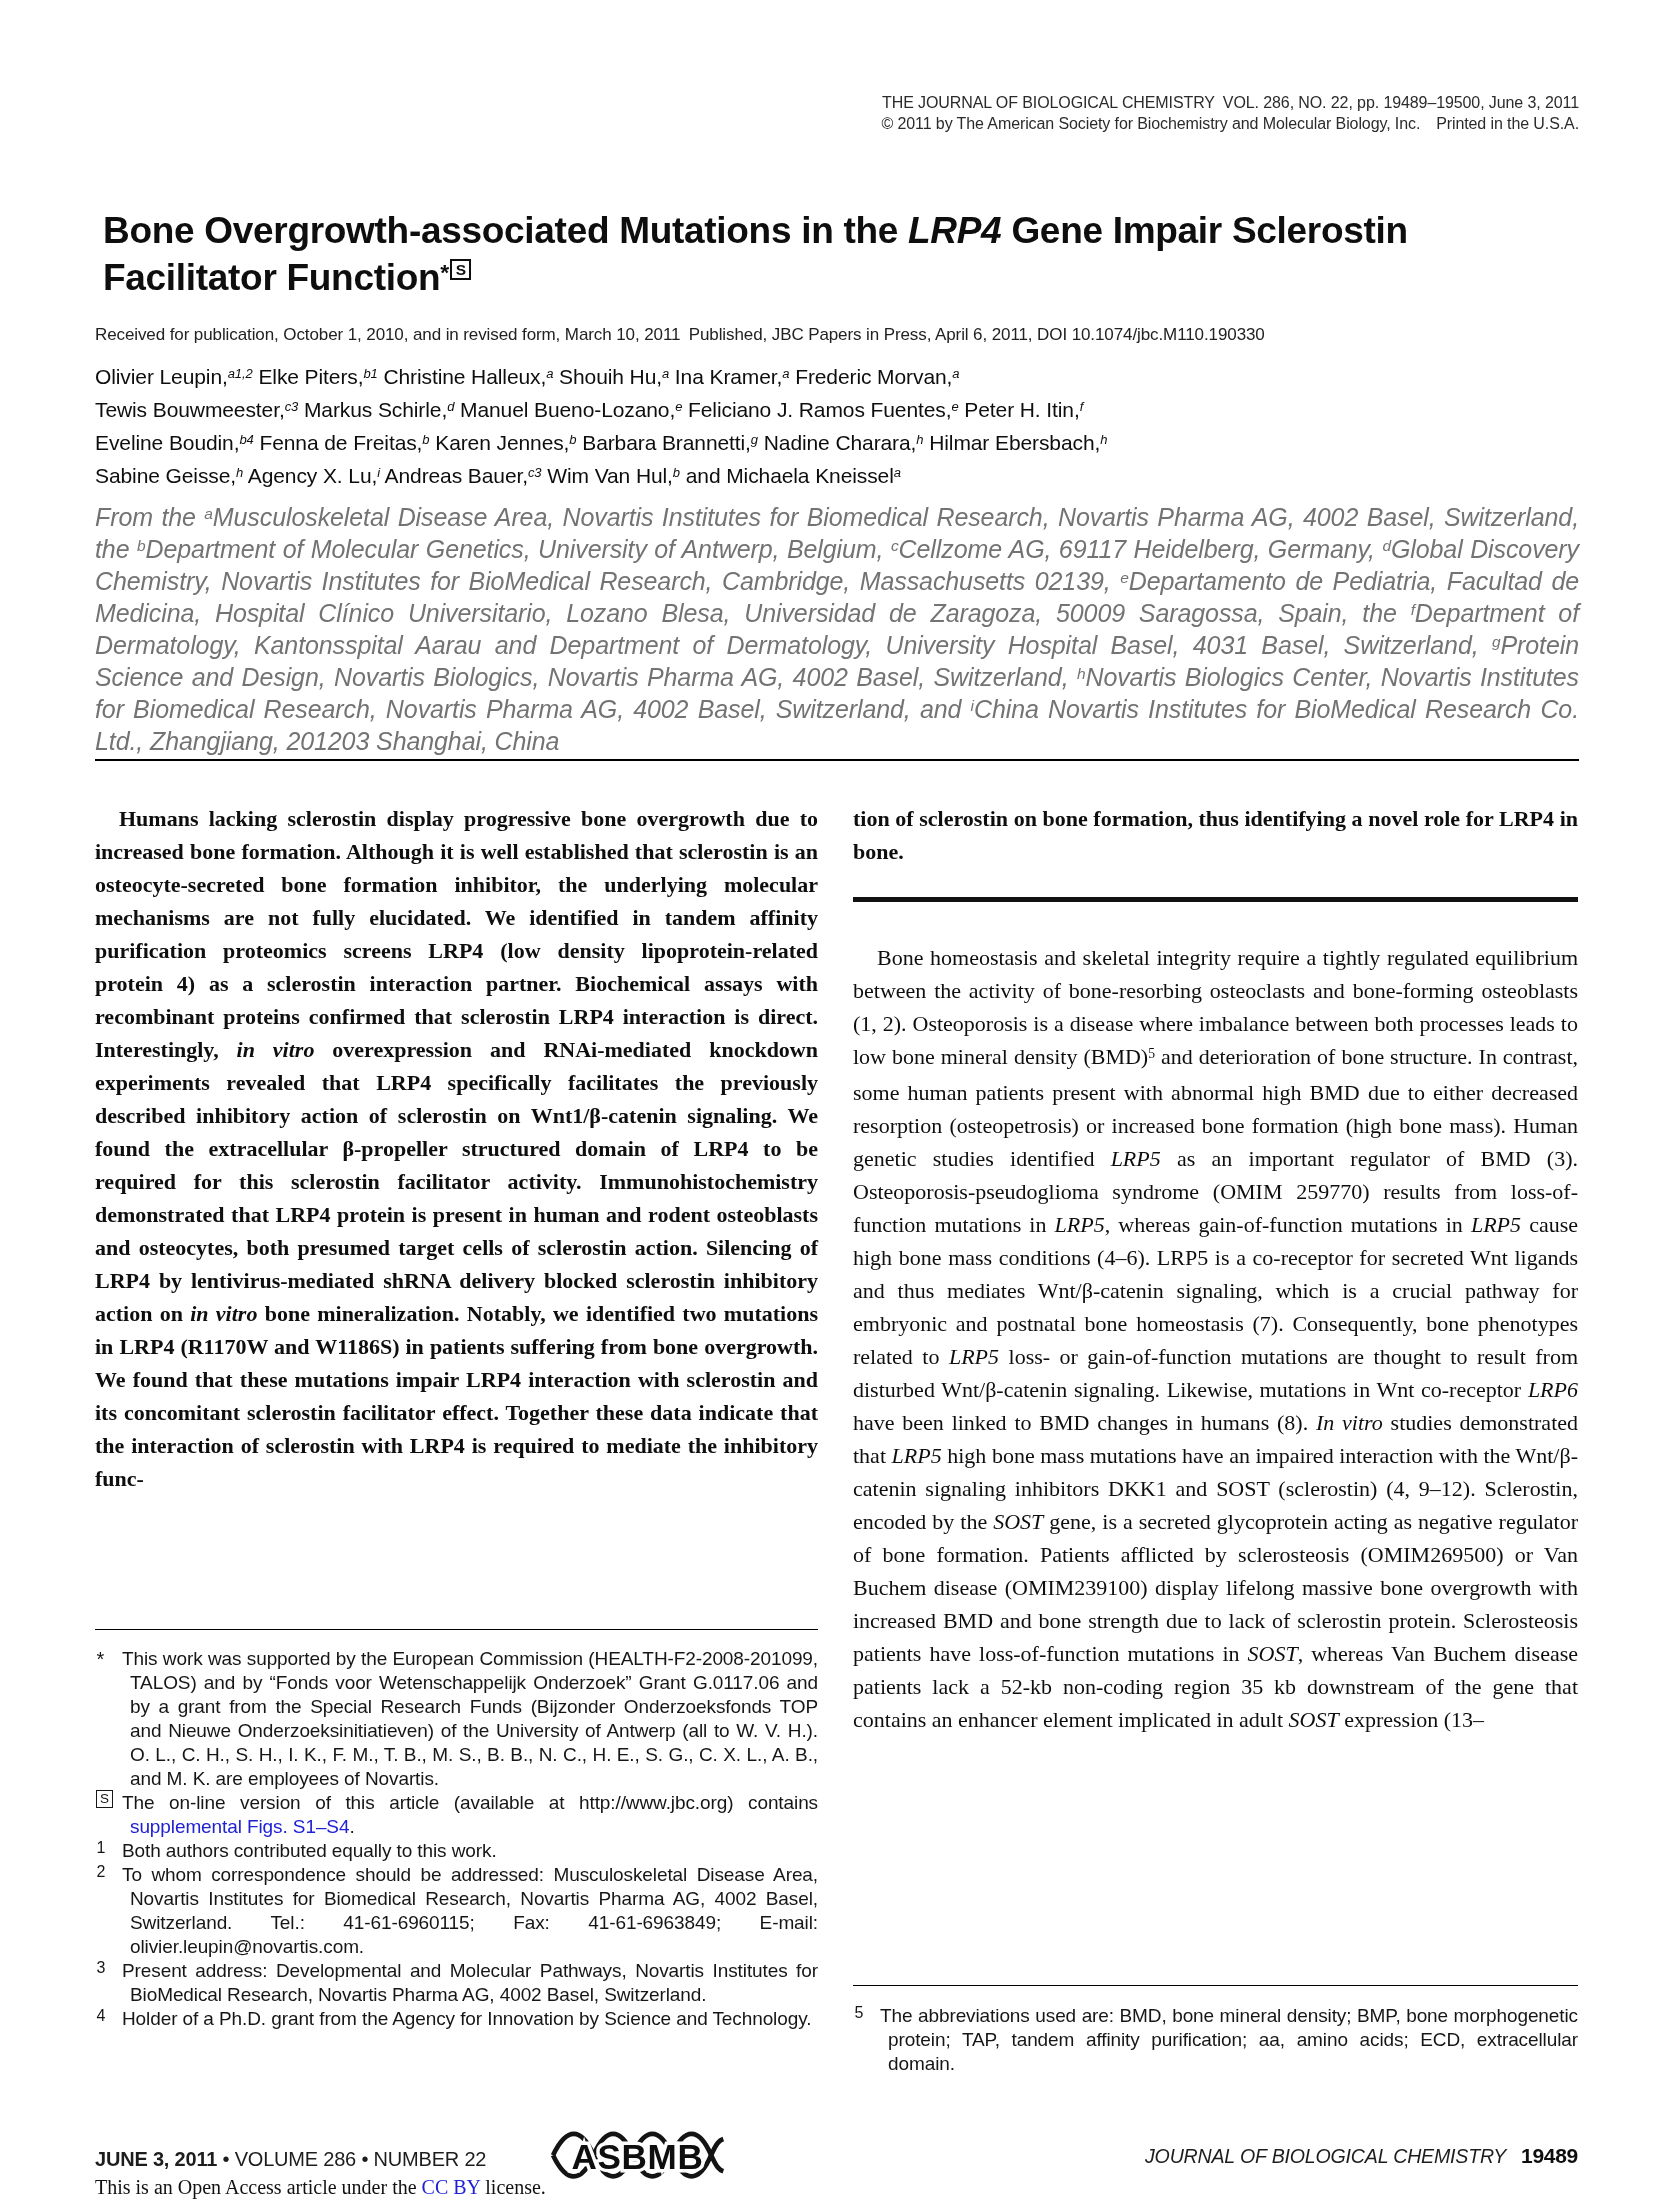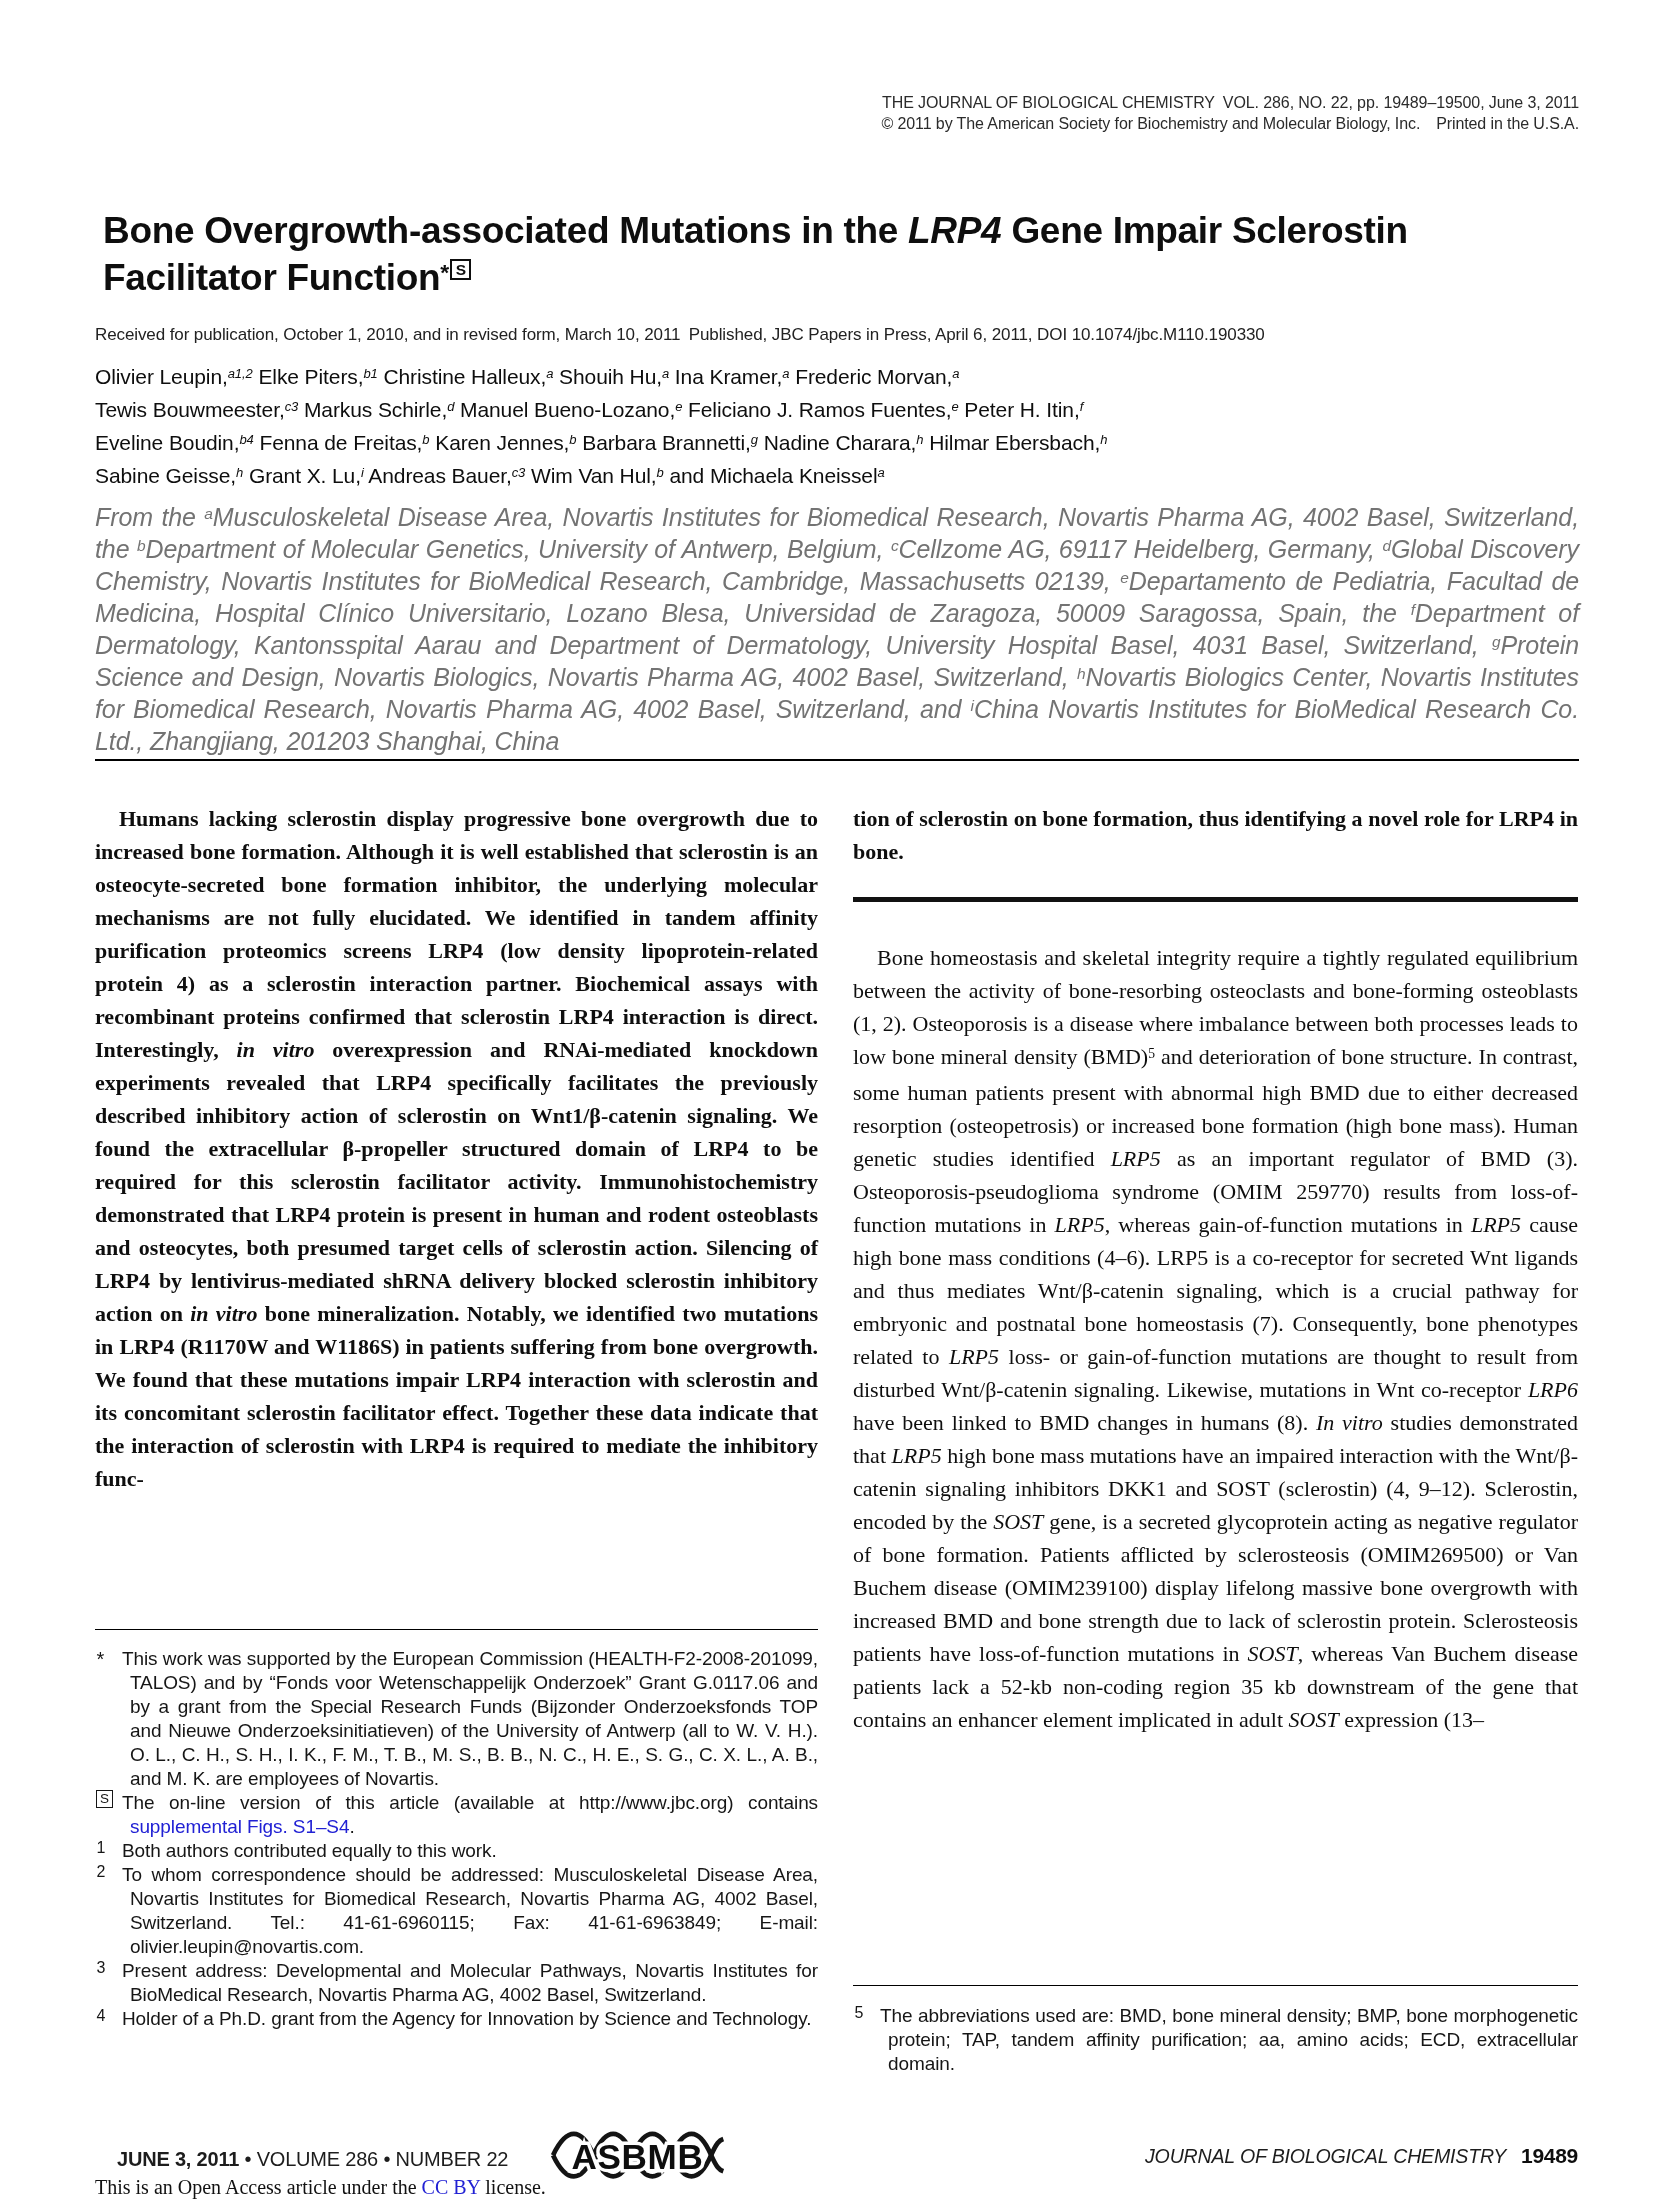--- a/index.html
+++ b/index.html
@@ -69,21 +69,21 @@
   .seg-b{font-weight:bold;}
   .seg-sup{font-size:0.62em;position:relative;top:-0.45em;}
   .seg-supbox{
     font-size:0.42em;position:relative;top:-0.95em;
     border:2px solid #0e0e0e;padding:0 3.4px;margin-left:1.4px;
   }
   .seg-link{color:#2121d4;}
   
   .footer-left{
     left:95px;top:2148px;width:473px;
-    font-size:20px;letter-spacing:-0.2px;color:#1d1d1d;margin-left:22px;
+    font-size:20px;letter-spacing:-0.2px;color:#1d1d1d;
   }
   .footer-right{
     left:853px;top:2144px;width:725px;text-align:right;color:#1d1d1d;
   }
   .footer-journal{font-size:19.6px;font-style:italic;letter-spacing:-0.2px;text-align:right;}
   .footer-page{font-size:21px;font-weight:bold;margin-left:12px;letter-spacing:-0.3px;color:#0e0e0e;}
   .logo{left:549px;top:2120px;width:177px;height:73px;}
   .open-access{
     left:95px;top:2176px;width:811px;
     font-family:"Liberation Serif",serif;font-size:20px;color:#111;
@@ -98,21 +98,21 @@
 </div>
 
 <h1 class="abs title" style="margin:8px;"><span>Bone Overgrowth-associated Mutations in the </span><span class="seg-i">LRP4</span><span> Gene Impair Sclerostin Facilitator Function</span><span class="seg-sup">*</span><span class="seg-supbox">S</span></h1>
 
 <div class="abs received">Received for publication, October 1, 2010, and in revised form, March 10, 2011 Published, JBC Papers in Press, April 6, 2011, DOI 10.1074/jbc.M110.190330</div>
 
 <div class="abs authors">
   <div><span>Olivier Leupin,</span><span class="seg-sup seg-i">a1,2</span><span> Elke Piters,</span><span class="seg-sup seg-i">b1</span><span> Christine Halleux,</span><span class="seg-sup seg-i">a</span><span> Shouih Hu,</span><span class="seg-sup seg-i">a</span><span> Ina Kramer,</span><span class="seg-sup seg-i">a</span><span> Frederic Morvan,</span><span class="seg-sup seg-i">a</span></div>
   <div><span>Tewis Bouwmeester,</span><span class="seg-sup seg-i">c3</span><span> Markus Schirle,</span><span class="seg-sup seg-i">d</span><span> Manuel Bueno-Lozano,</span><span class="seg-sup seg-i">e</span><span> Feliciano J. Ramos Fuentes,</span><span class="seg-sup seg-i">e</span><span> Peter H. Itin,</span><span class="seg-sup seg-i">f</span></div>
   <div><span>Eveline Boudin,</span><span class="seg-sup seg-i">b4</span><span> Fenna de Freitas,</span><span class="seg-sup seg-i">b</span><span> Karen Jennes,</span><span class="seg-sup seg-i">b</span><span> Barbara Brannetti,</span><span class="seg-sup seg-i">g</span><span> Nadine Charara,</span><span class="seg-sup seg-i">h</span><span> Hilmar Ebersbach,</span><span class="seg-sup seg-i">h</span></div>
-  <div><span>Sabine Geisse,</span><span class="seg-sup seg-i">h</span><span> Grant X. Lu,</span><span class="seg-sup seg-i">i</span><span> Andreas Bauer,</span><span class="seg-sup seg-i">c3</span><span> Wim Van Hul,</span><span class="seg-sup seg-i">b</span><span> and Michaela Kneissel</span><span class="seg-sup seg-i">a</span></div>
+  <div><span>Sabine Geisse,</span><span class="seg-sup seg-i">h</span><span> Agency X. Lu,</span><span class="seg-sup seg-i">i</span><span> Andreas Bauer,</span><span class="seg-sup seg-i">c3</span><span> Wim Van Hul,</span><span class="seg-sup seg-i">b</span><span> and Michaela Kneissel</span><span class="seg-sup seg-i">a</span></div>
 </div>
 
 <div class="abs affils"><span>From the </span><span class="seg-sup">a</span><span>Musculoskeletal Disease Area, Novartis Institutes for Biomedical Research, Novartis Pharma AG, 4002 Basel, Switzerland, the </span><span class="seg-sup">b</span><span>Department of Molecular Genetics, University of Antwerp, Belgium, </span><span class="seg-sup">c</span><span>Cellzome AG, 69117 Heidelberg, Germany, </span><span class="seg-sup">d</span><span>Global Discovery Chemistry, Novartis Institutes for BioMedical Research, Cambridge, Massachusetts 02139, </span><span class="seg-sup">e</span><span>Departamento de Pediatria, Facultad de Medicina, Hospital Clínico Universitario, Lozano Blesa, Universidad de Zaragoza, 50009 Saragossa, Spain, the </span><span class="seg-sup">f</span><span>Department of Dermatology, Kantonsspital Aarau and Department of Dermatology, University Hospital Basel, 4031 Basel, Switzerland, </span><span class="seg-sup">g</span><span>Protein Science and Design, Novartis Biologics, Novartis Pharma AG, 4002 Basel, Switzerland, </span><span class="seg-sup">h</span><span>Novartis Biologics Center, Novartis Institutes for Biomedical Research, Novartis Pharma AG, 4002 Basel, Switzerland, and </span><span class="seg-sup">i</span><span>China Novartis Institutes for BioMedical Research Co. Ltd., Zhangjiang, 201203 Shanghai, China</span></div>
 
 <div class="abs rule-top"></div>
 
 <p class="abs bodytext left-abstract" style="margin:0;"><span>Humans lacking sclerostin display progressive bone overgrowth due to increased bone formation. Although it is well established that sclerostin is an osteocyte-secreted bone formation inhibitor, the underlying molecular mechanisms are not fully elucidated. We identified in tandem affinity purification proteomics screens LRP4 (low density lipoprotein-related protein 4) as a sclerostin interaction partner. Biochemical assays with recombinant proteins confirmed that sclerostin LRP4 interaction is direct. Interestingly, </span><span class="seg-i">in vitro</span><span> overexpression and RNAi-mediated knockdown experiments revealed that LRP4 specifically facilitates the previously described inhibitory action of sclerostin on Wnt1/β-catenin signaling. We found the extracellular β-propeller structured domain of LRP4 to be required for this sclerostin facilitator activity. Immunohistochemistry demonstrated that LRP4 protein is present in human and rodent osteoblasts and osteocytes, both presumed target cells of sclerostin action. Silencing of LRP4 by lentivirus-mediated shRNA delivery blocked sclerostin inhibitory action on </span><span class="seg-i">in vitro</span><span> bone mineralization. Notably, we identified two mutations in LRP4 (R1170W and W1186S) in patients suffering from bone overgrowth. We found that these mutations impair LRP4 interaction with sclerostin and its concomitant sclerostin facilitator effect. Together these data indicate that the interaction of sclerostin with LRP4 is required to mediate the inhibitory func-</span></p>
 
 <p class="abs bodytext right-cont" style="margin:0;"><span>tion of sclerostin on bone formation, thus identifying a novel role for LRP4 in bone.</span></p>
 

